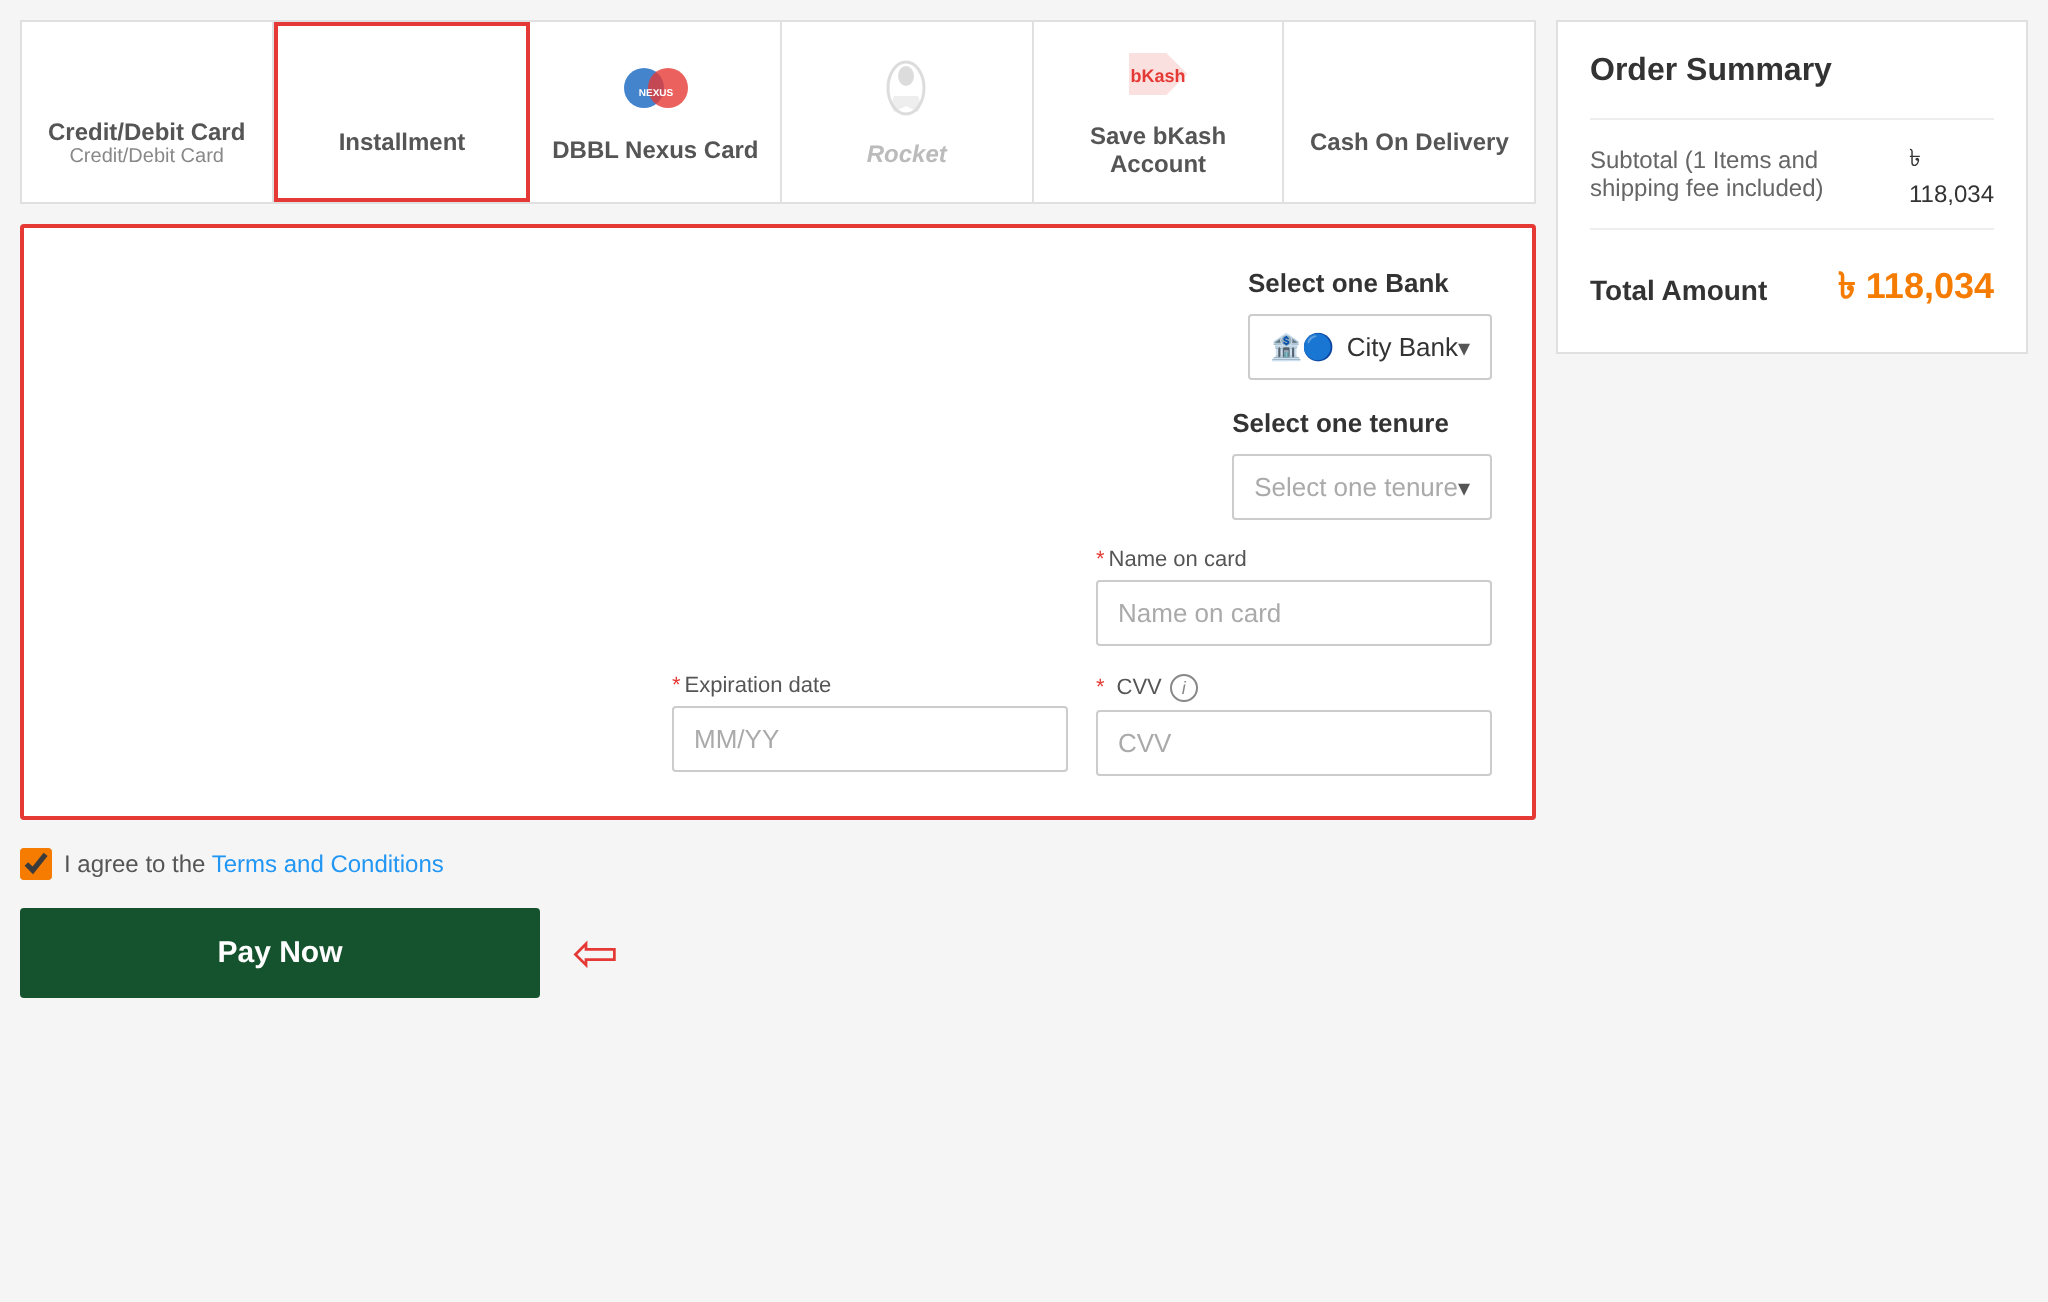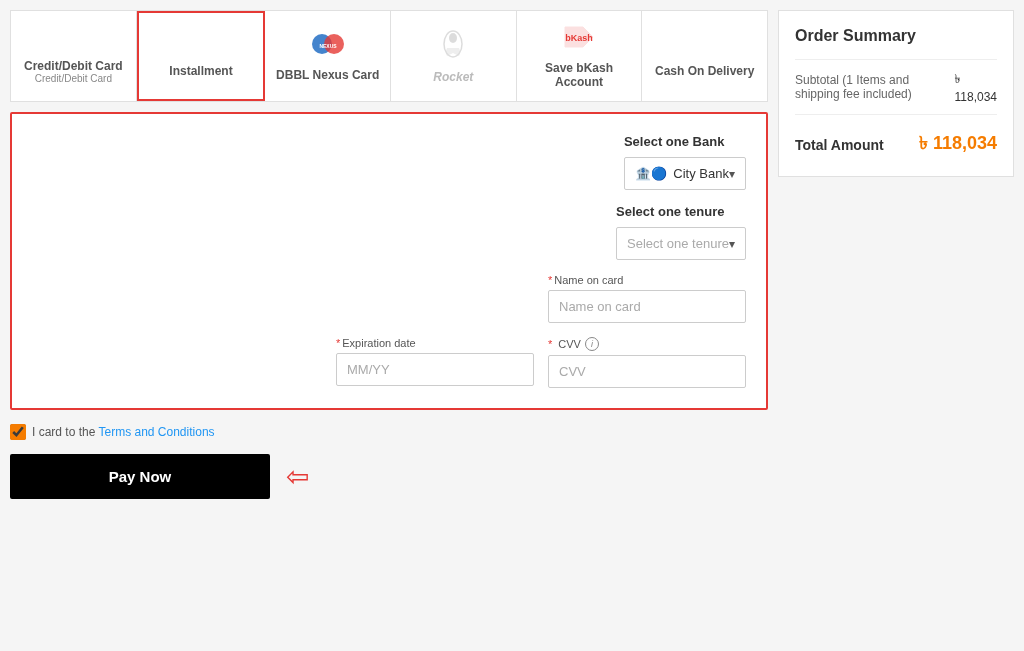--- a/index.html
+++ b/index.html
@@ -68,21 +68,21 @@
 
     
     .terms-row { display: flex; align-items: center; gap: 6px; padding: 4px 0; }
     .terms-checkbox { width: 16px; height: 16px; accent-color: #f57c00; cursor: pointer; }
     .terms-text { font-size: 12px; color: #555; }
     .terms-link { color: #2196f3; text-decoration: none; }
 
     
     .pay-row { display: flex; align-items: center; gap: 16px; }
     .pay-button {
-      background: #000000; color: #fff; border: none; border-radius: 2px;
+      background: #14532d; color: #fff; border: none; border-radius: 2px;
       padding: 14px 60px; font-size: 15px; font-weight: 600; cursor: pointer;
       min-width: 260px;
     }
     .arrow-indicator { font-size: 28px; color: #e53935; }
 
     
     .order-summary {
       width: 236px; background: #fff; border: 1px solid #e0e0e0; padding: 16px;
       display: flex; flex-direction: column; gap: 10px; height: fit-content;
     }
@@ -216,21 +216,21 @@
           </div>
           <input class="field-input" type="text" placeholder="CVV" style="">
         </div>
       </div>
 
     </div>
 
     <div class="terms-row">
       <input type="checkbox" class="terms-checkbox" checked="" style="">
       <span class="terms-text">
-        <span>I card to the </span><a href="#" class="terms-link">Terms and Conditions</a>
+        <span>I agree to the </span><a href="#" class="terms-link">Terms and Conditions</a>
       </span>
     </div>
 
     <div class="pay-row">
       <button class="pay-button">Pay Now</button>
       <span class="arrow-indicator">⇦</span>
     </div>
 
   </div>
 

